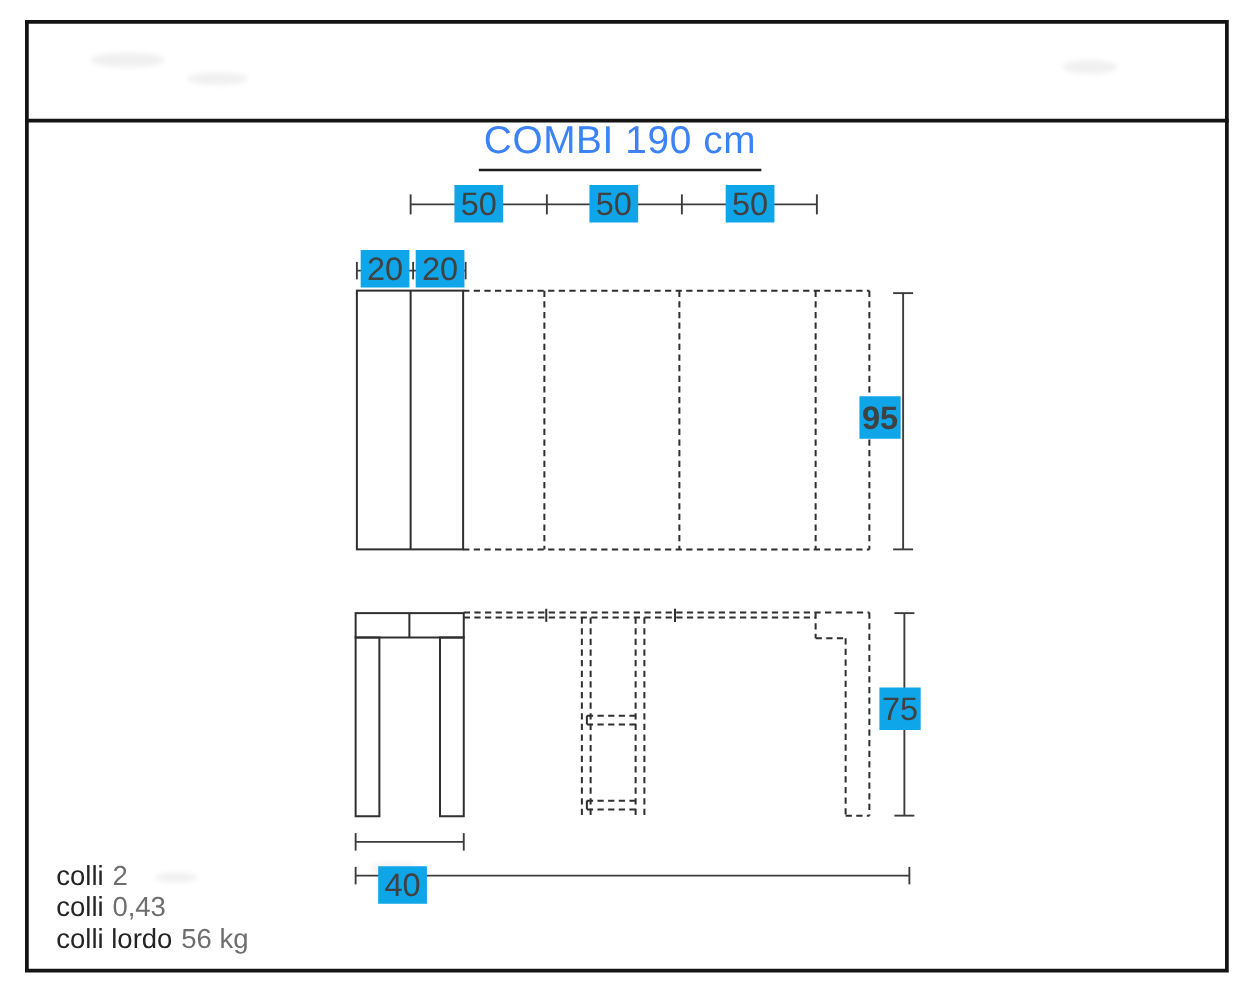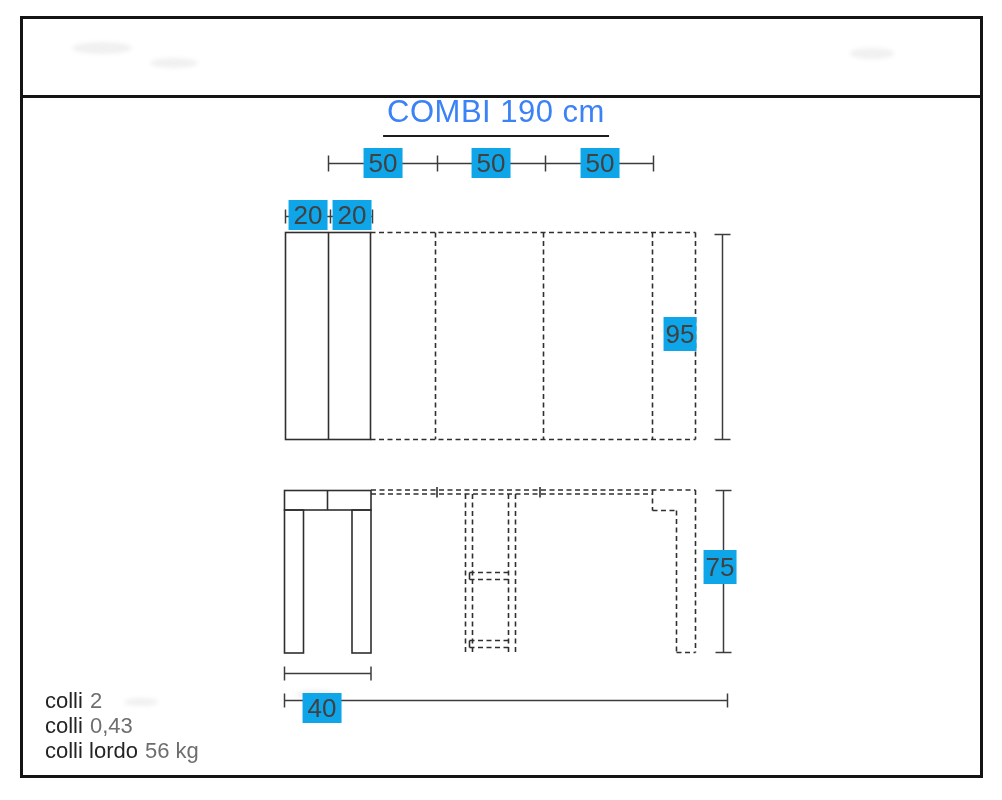--- a/index.html
+++ b/index.html
@@ -168,21 +168,21 @@
   <div class="smudge" style="left:296px; top:690px; width:40px; height:9px;"></div>
   <div class="smudge" style="left:124px; top:698px; width:34px; height:8px;"></div>
 
   <div class="title-text">COMBI 190 cm</div>
 
   <div class="dim-label" style="left:383px; top:163px;">50</div>
   <div class="dim-label" style="left:491px; top:163px;">50</div>
   <div class="dim-label" style="left:600px; top:163px;">50</div>
   <div class="dim-label" style="left:308px; top:215px;">20</div>
   <div class="dim-label" style="left:352px; top:215px;">20</div>
-  <div class="dim-label vertical" style="left:680px; top:334px;">95</div>
+  <div class="dim-label vertical" style="left:704px; top:334px;font-weight:bold;">95</div>
 
   <div class="dim-label vertical" style="left:720px; top:567px;">75</div>
   <div class="dim-label" style="left:322px; top:672px;margin-top:36px;">40</div>
 
   <div class="specs">
     <div class="spec-row">
       <span class="spec-label">colli</span><span class="spec-value">2</span>
     </div>
     <div class="spec-row">
       <span class="spec-label">colli</span><span class="spec-value">0,43</span>

